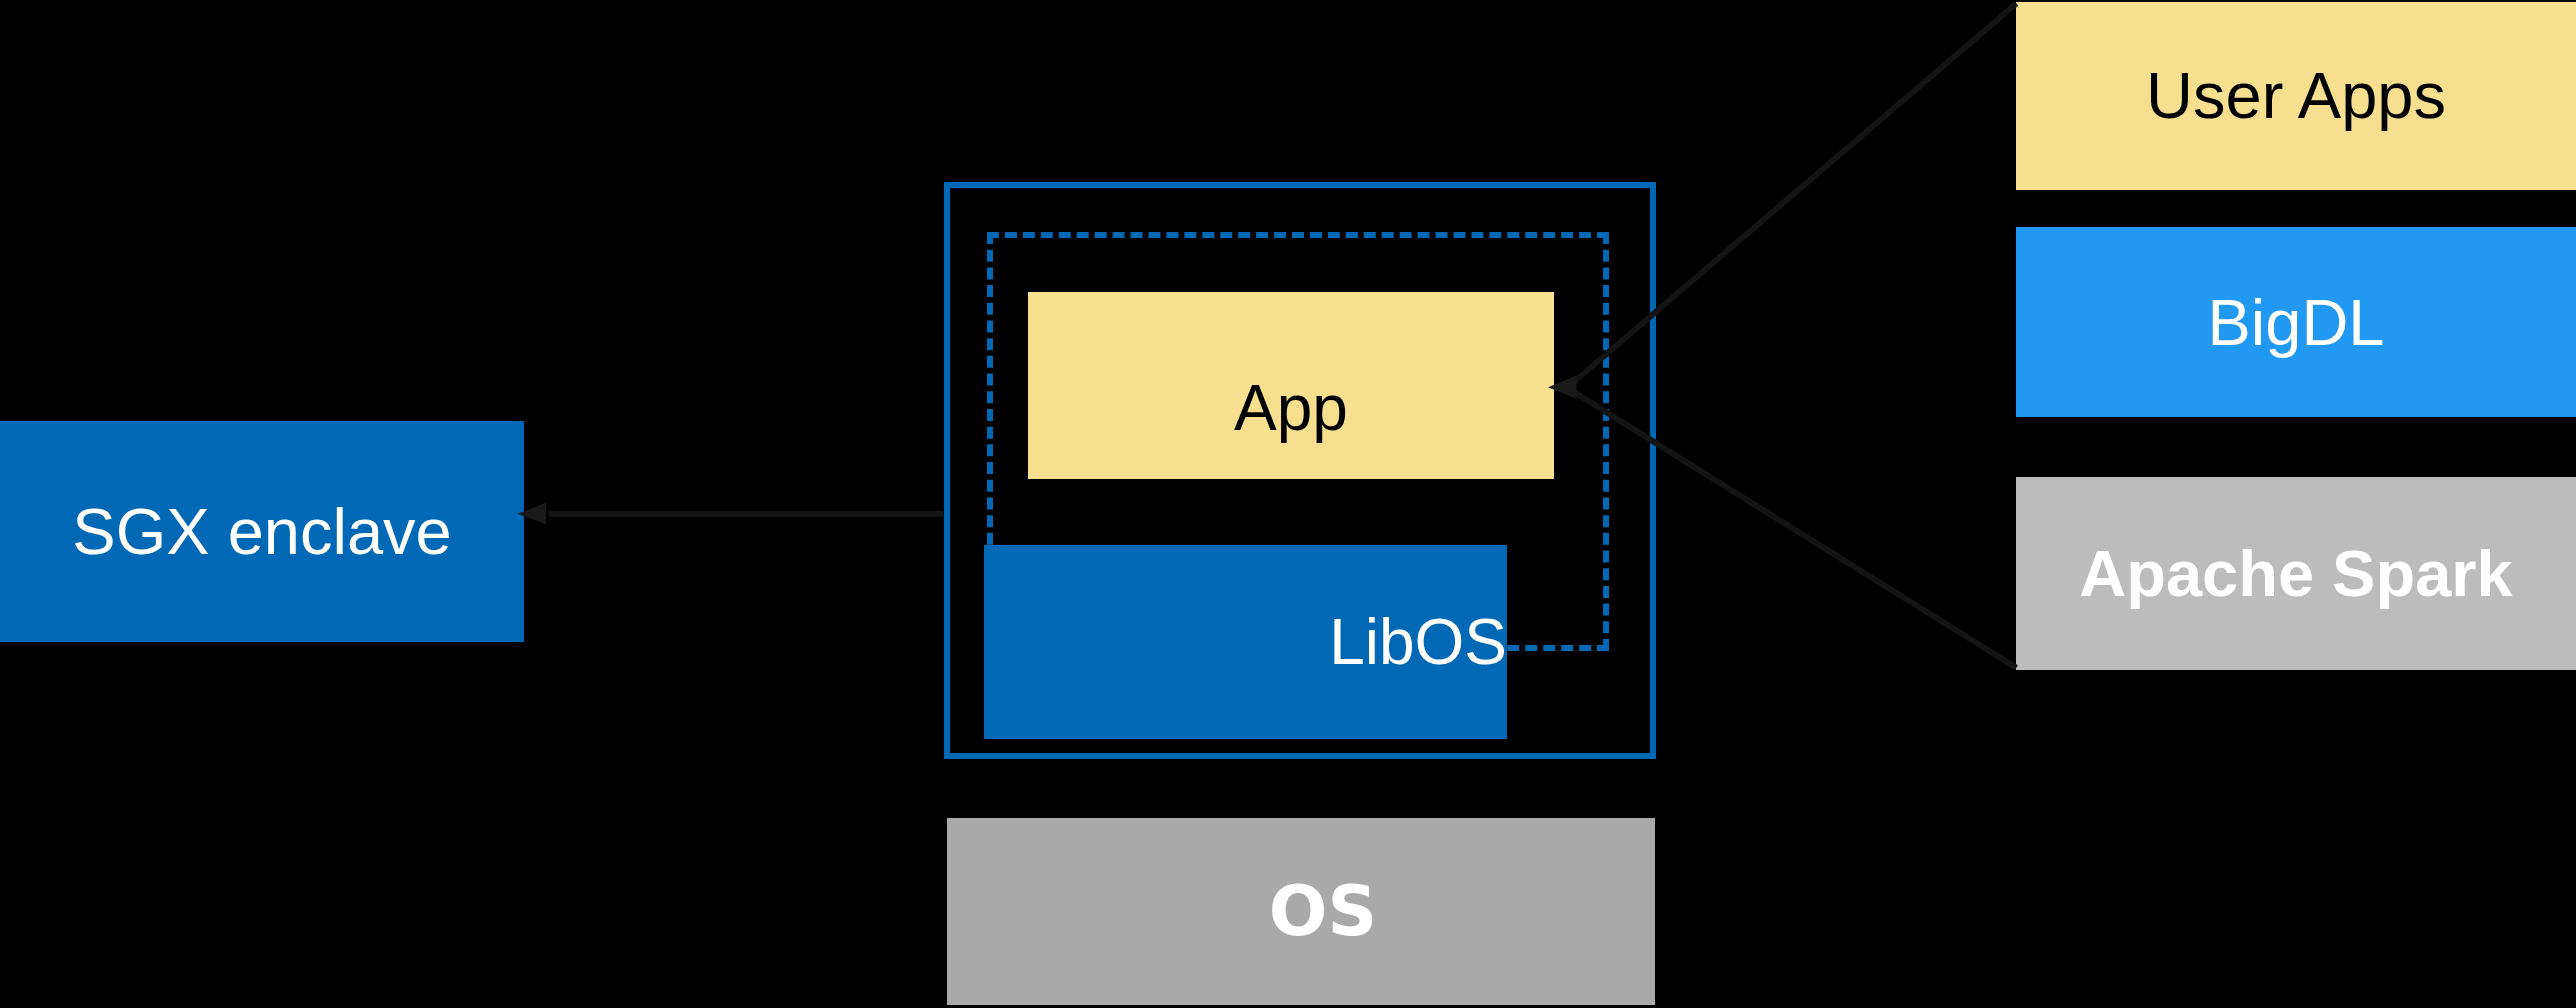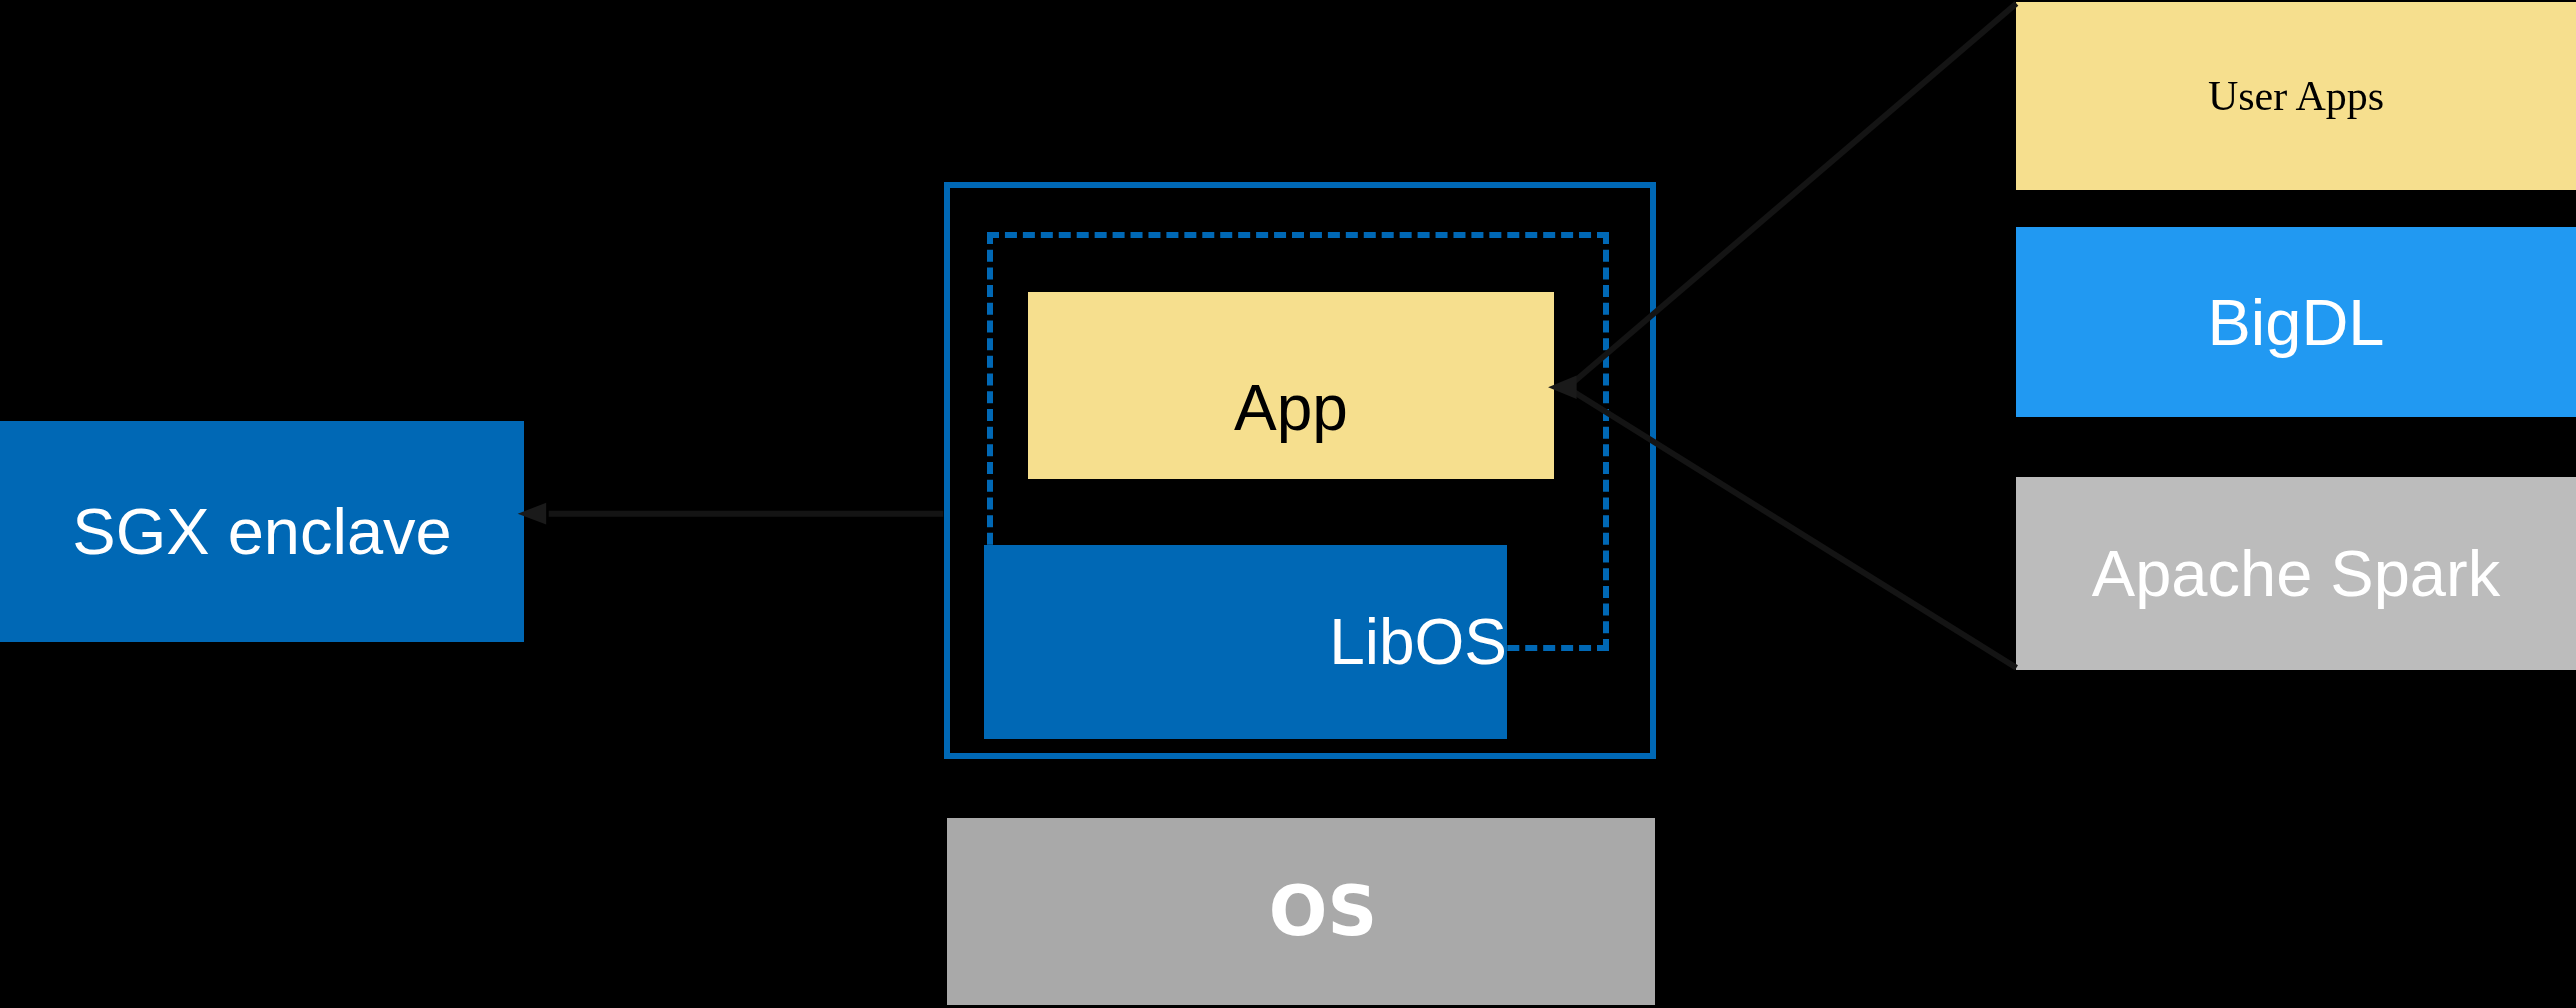--- a/index.html
+++ b/index.html
@@ -27,24 +27,24 @@
   #dashed-box{left:987px;top:232px;width:622px;height:419px;border:6.7px dashed var(--intel_blue);z-index:1;}
   #app-box{left:1028px;top:292px;width:526px;height:187px;background:var(--yellow);z-index:3;}
   #app-box .label{color:var(--text_dark);font-size:64px;margin-top:44px;}
   #libos-box{left:984px;top:545px;width:523px;height:194px;background:var(--intel_blue);z-index:3;justify-content:flex-end;}
   #libos-box .label{color:var(--text_light);font-size:64px;}
   #os-box{left:947px;top:818px;width:708px;height:187px;background:var(--gray_os);z-index:2;padding-left:44px;}
   #os-box .label{color:var(--text_light);font-size:69px;font-weight:bold;font-family:"DejaVu Sans", sans-serif;}
   
   .stack-box{left:2016px;width:560px;z-index:2;}
   #user-apps-box{top:1.7px;height:188px;background:var(--yellow);}
-  #user-apps-box .label{color:var(--text_dark);font-size:42px;font-family:Liberation Serif, serif;}
+  #user-apps-box .label{color:var(--text_dark);font-size:65px;}
   #bigdl-box{top:227px;height:190px;background:var(--bright_blue);text-align:center;}
   #bigdl-box .label{color:var(--text_light);font-size:65px;}
-  #apache-spark-box{top:477px;height:193px;background:var(--gray_spark);}
+  #apache-spark-box{top:477px;height:193px;background:var(--gray_spark);font-weight:bold;}
   #apache-spark-box .label{color:var(--text_light);font-size:65px;}
   
   #arrow-layer{position:absolute;left:0;top:0;z-index:9;pointer-events:none;}
   #arrow-layer line{stroke:var(--arrow);stroke-width:7;}
   #arrow-layer polygon{fill:var(--arrow_head);}
 </style>
 </head>
 <body>
 
 <div id="canvas" style="--background: #000000; --intel_blue: #0068B5; --bright_blue: #2199F2; --yellow: #F6DF8E; --gray_os: #A9A9A9; --gray_spark: #BCBCBC; --arrow: #141414; --arrow_head: #1A1A1A; --text_light: #FFFFFF; --text_dark: #000000;">

